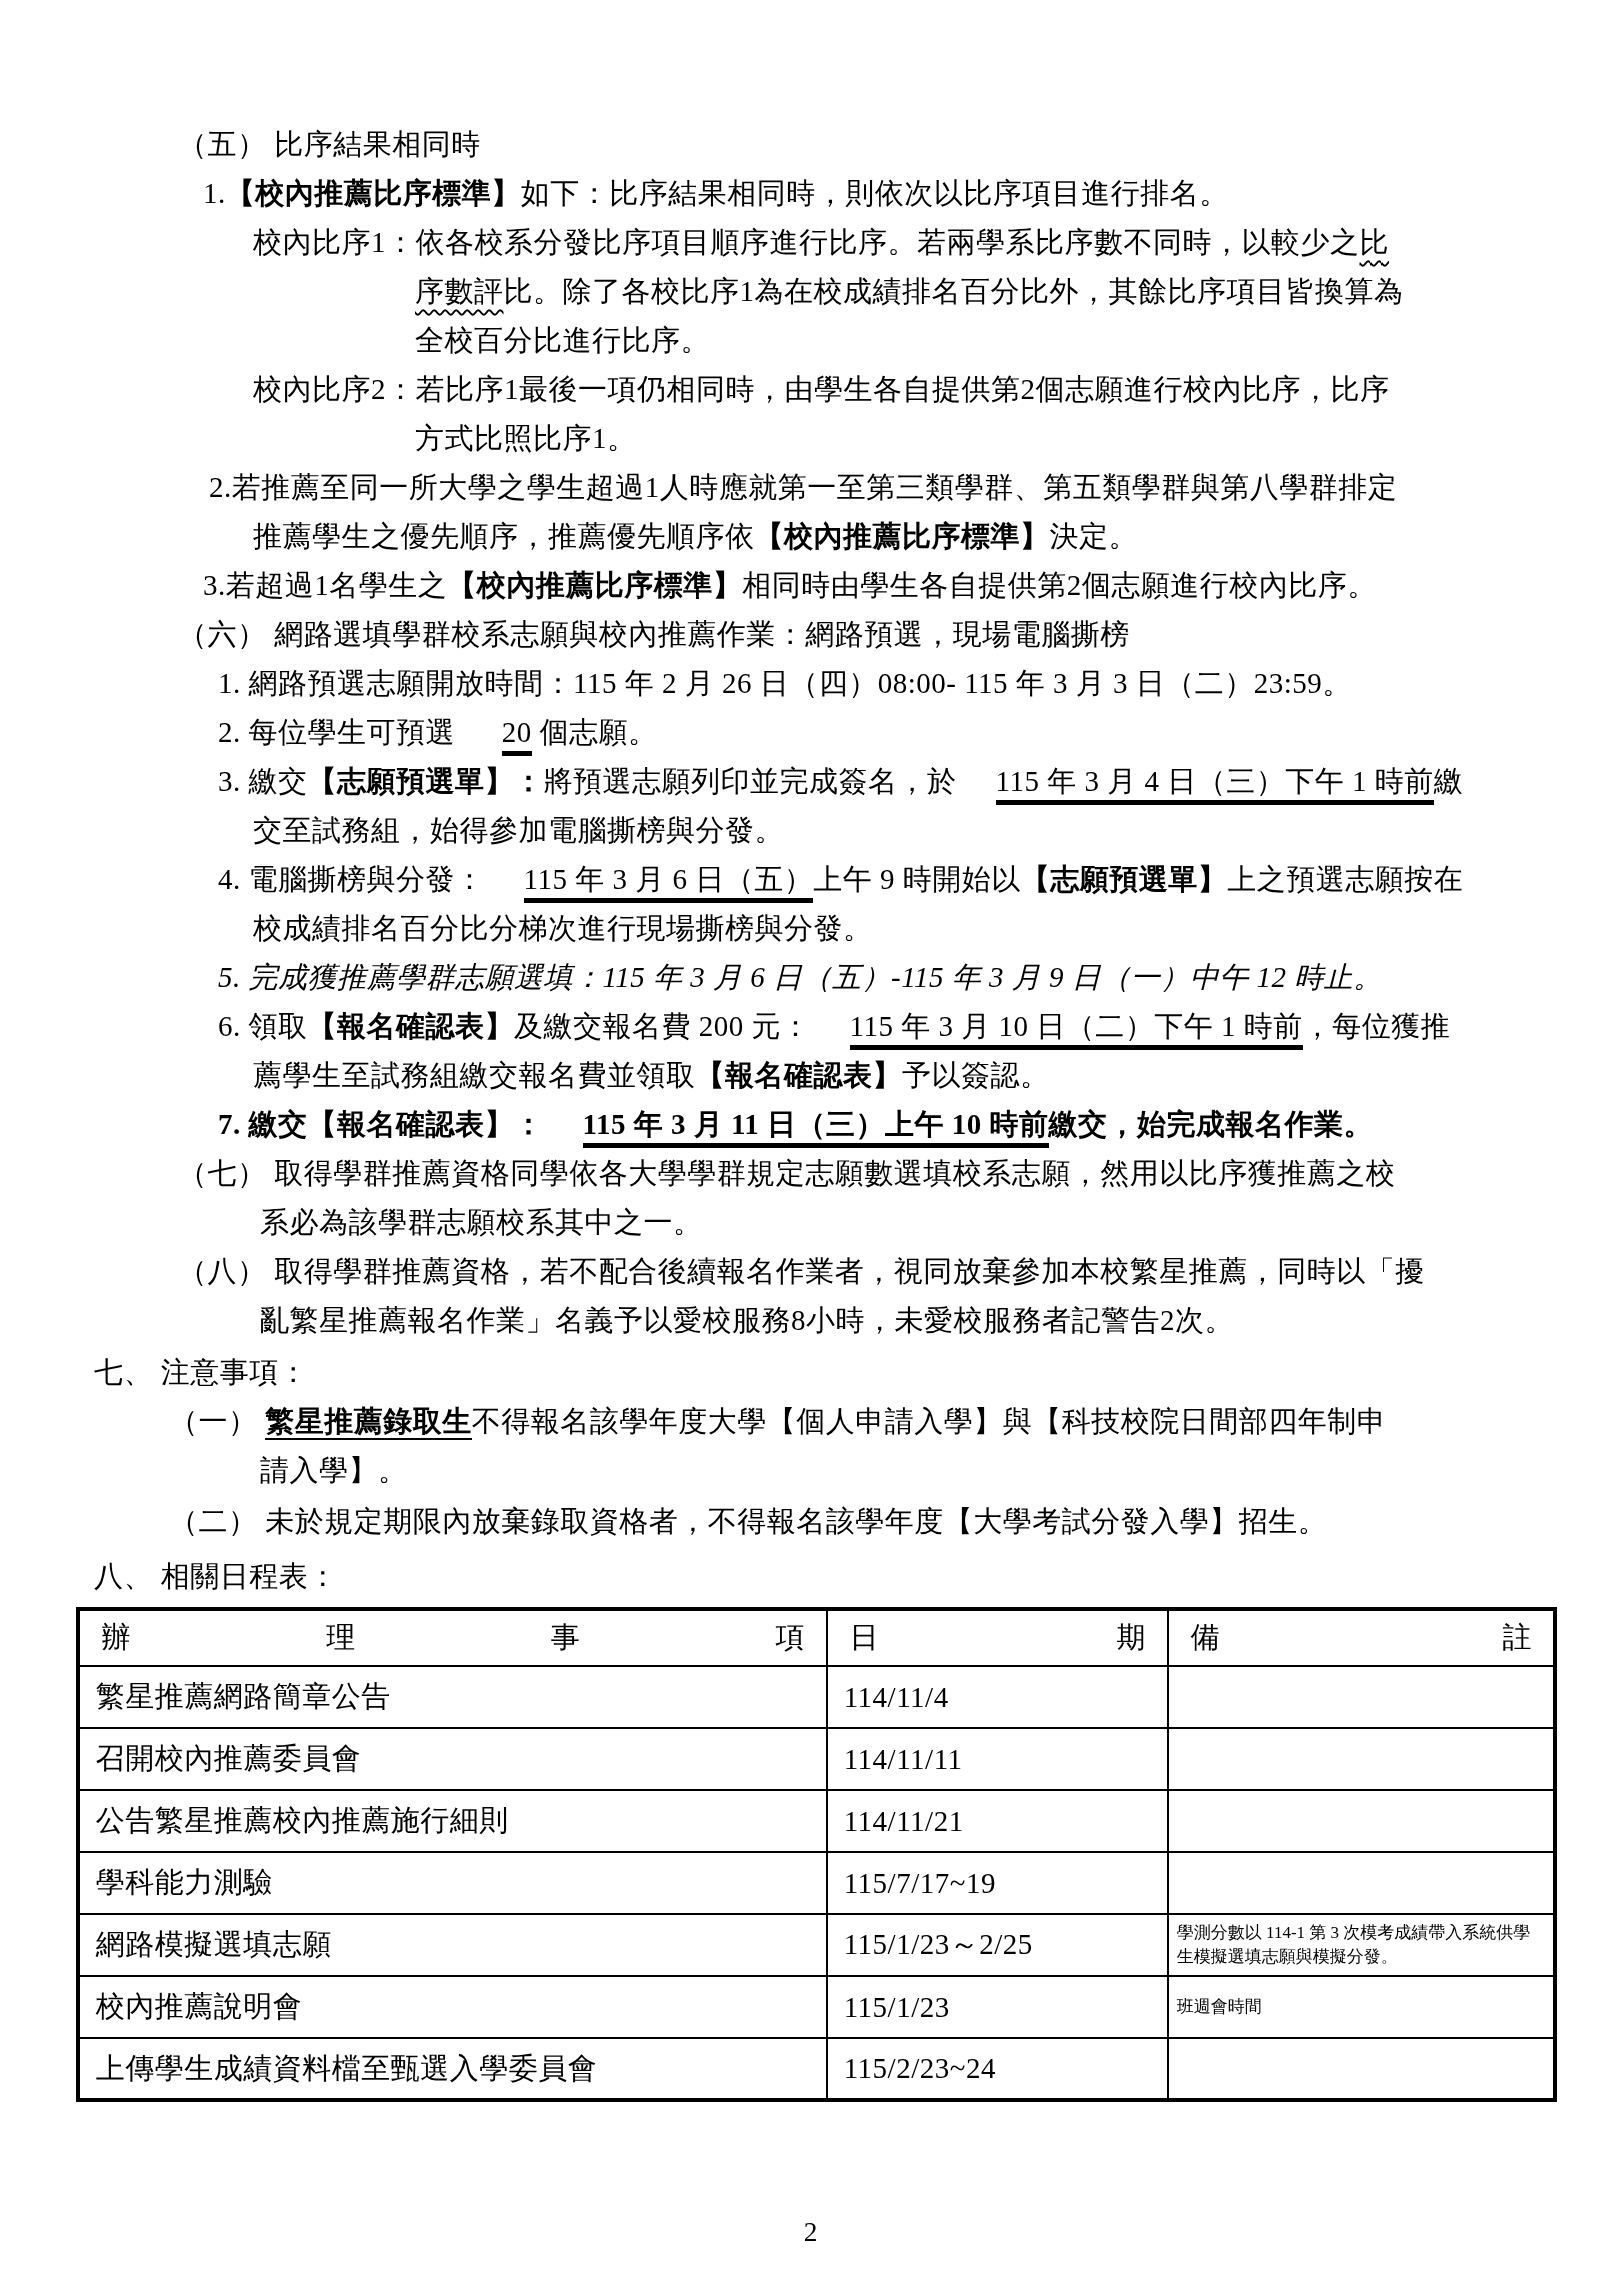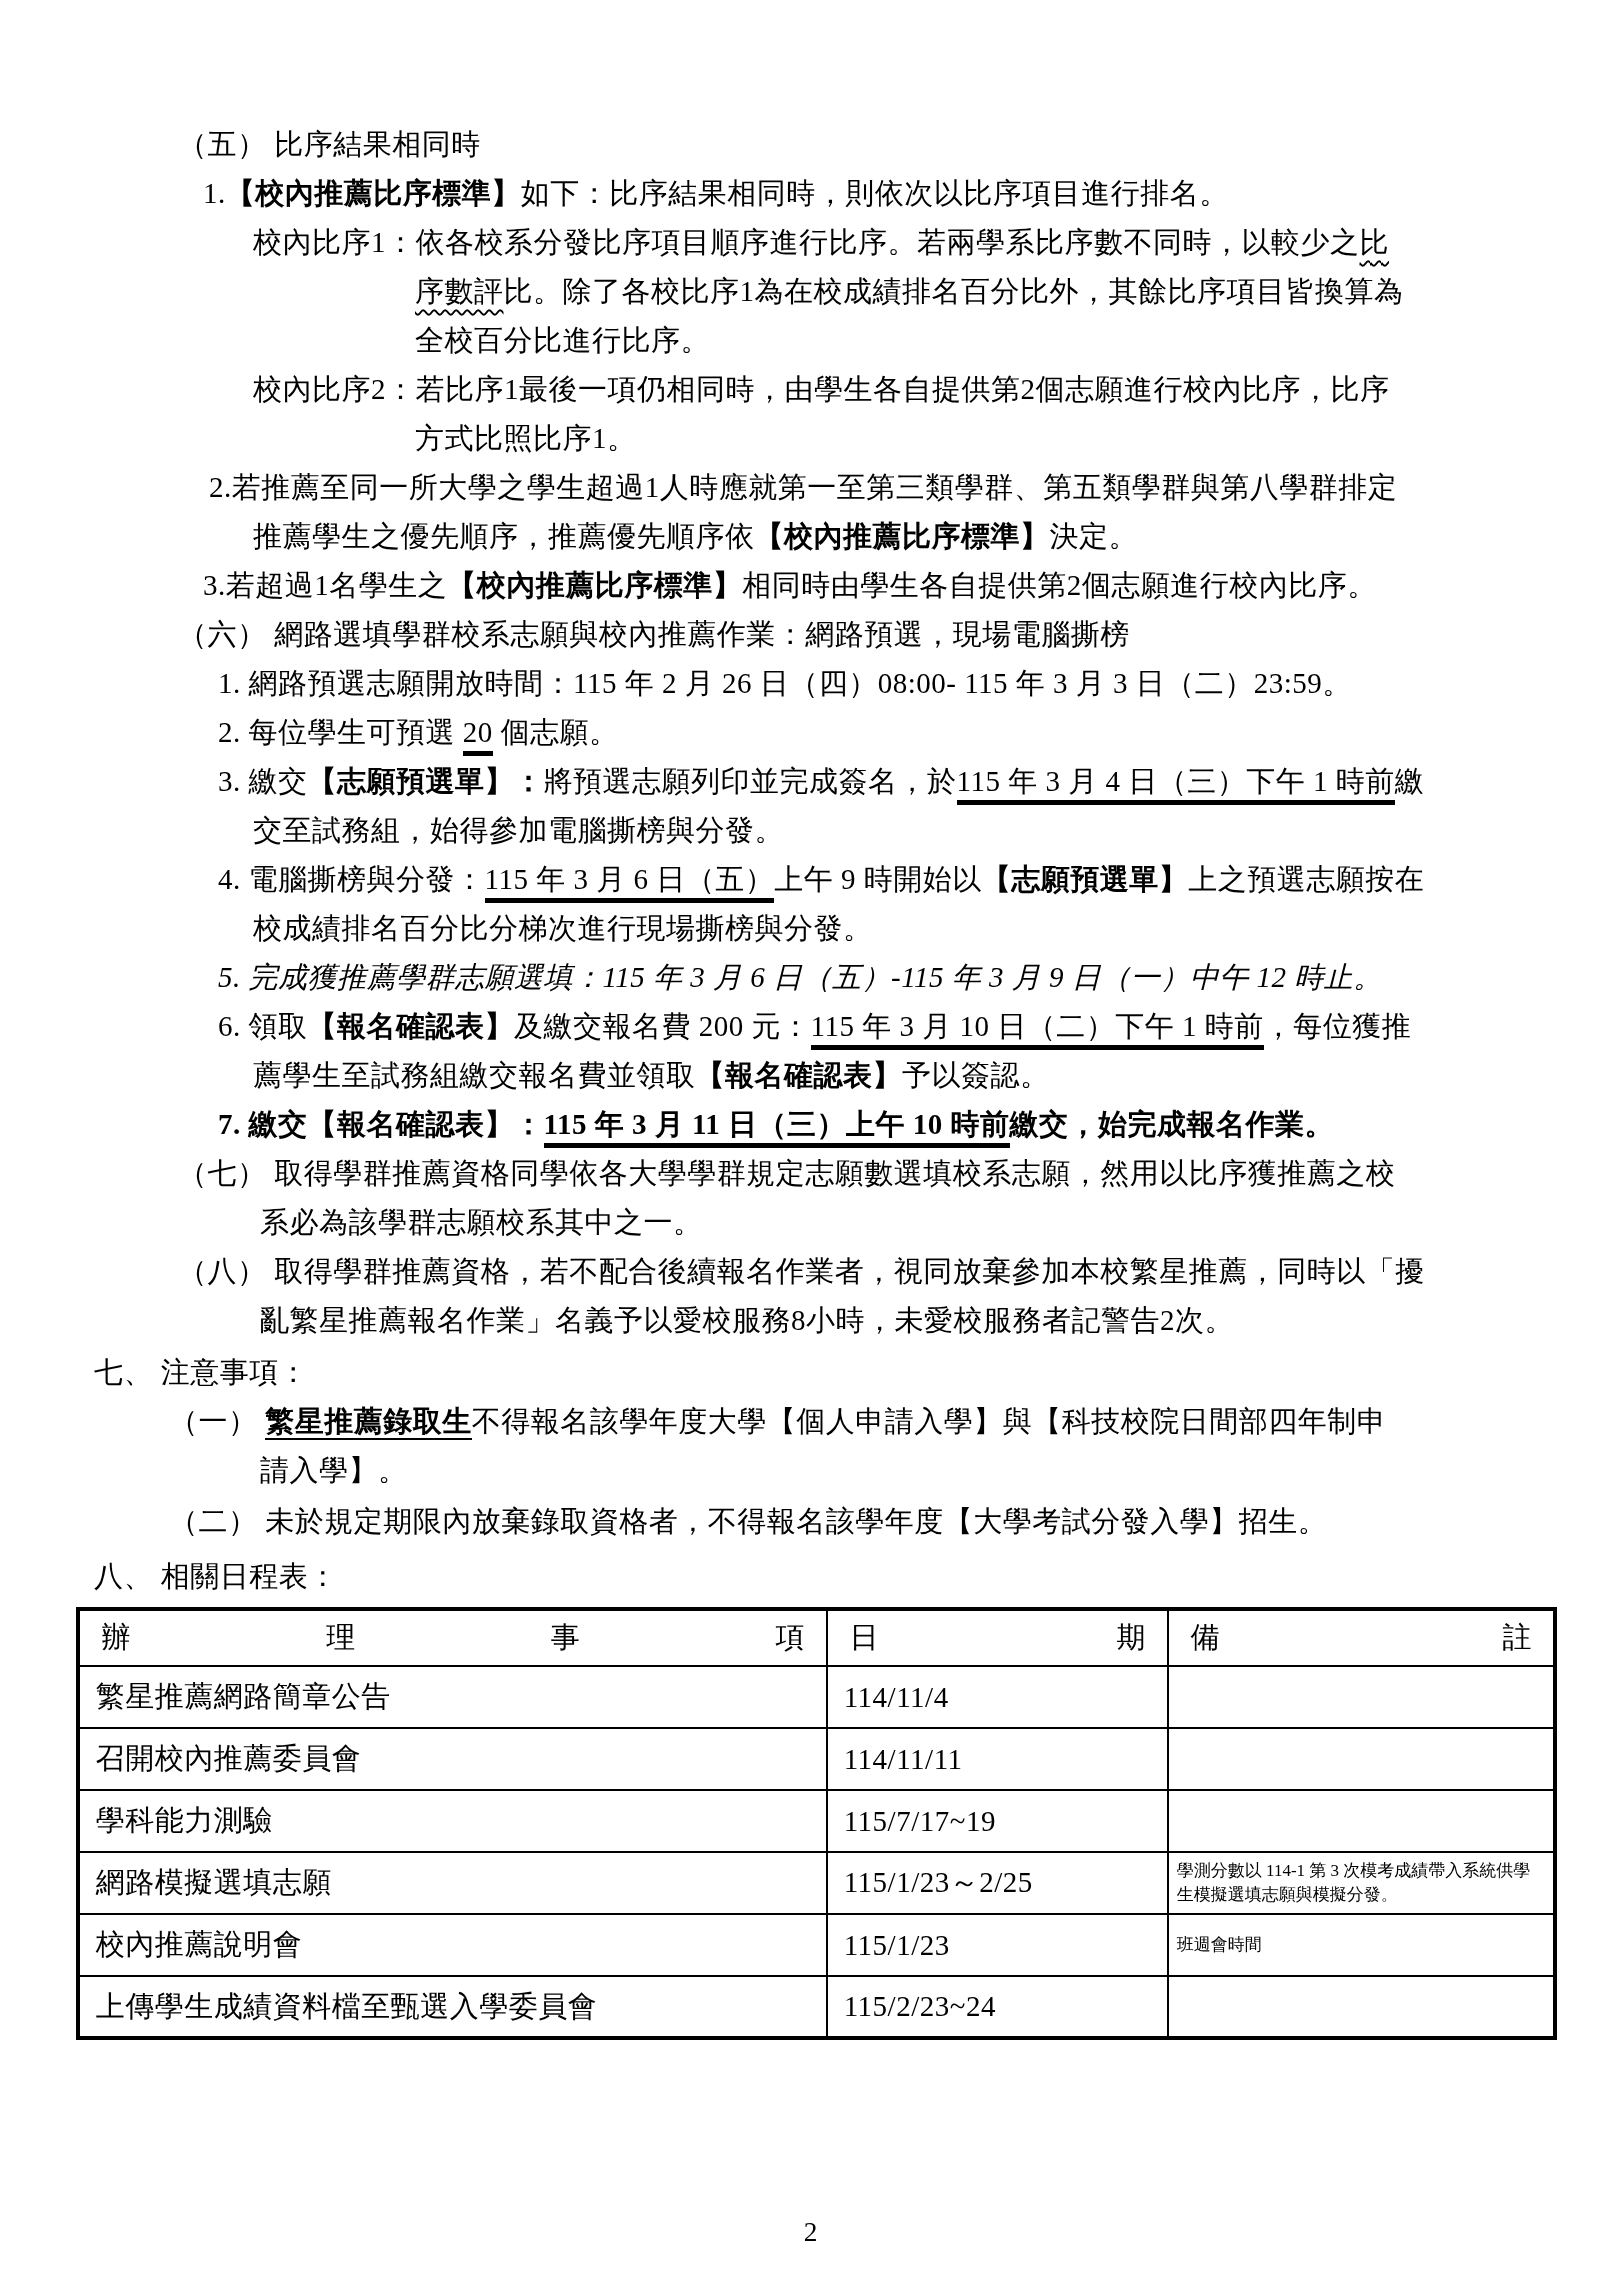--- a/index.html
+++ b/index.html
@@ -22,20 +22,21 @@
     font-size: 29px;
     line-height: 49px;
     letter-spacing: 0.5px;
     white-space: nowrap;
   }
   .doc-line span { display: inline; }
   .seg-bold { font-weight: bold; }
   .u-thick {
     border-bottom: 5.9px solid #000;
     padding-bottom: 2.9px;
+    margin-left: 39px;
   }
   .u-thin {
     border-bottom: 2.9px solid #000;
     padding-bottom: 1px;
   }
   .u-wavy {
     text-decoration-line: underline;
     text-decoration-style: wavy;
     text-decoration-thickness: 2px;
     text-underline-offset: 7.8px;
@@ -175,20 +176,31 @@
           </td>
           <td>
             <div class="cell-inner">114/11/11</div>
           </td>
           <td>
             <div class="cell-note"></div>
           </td>
         </tr>
         <tr>
           <td>
+            <div class="cell-inner">公告繁星推薦校內推薦施行細則</div>
+          </td>
+          <td>
+            <div class="cell-inner">114/11/21</div>
+          </td>
+          <td>
+            <div class="cell-note"></div>
+          </td>
+        </tr>
+        <tr>
+          <td>
             <div class="cell-inner">學科能力測驗</div>
           </td>
           <td>
             <div class="cell-inner">115/7/17~19</div>
           </td>
           <td>
             <div class="cell-note"></div>
           </td>
         </tr>
         <tr>

